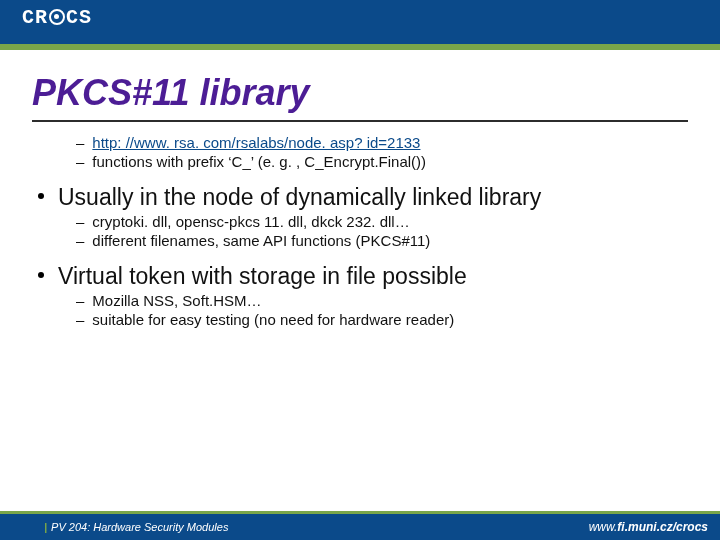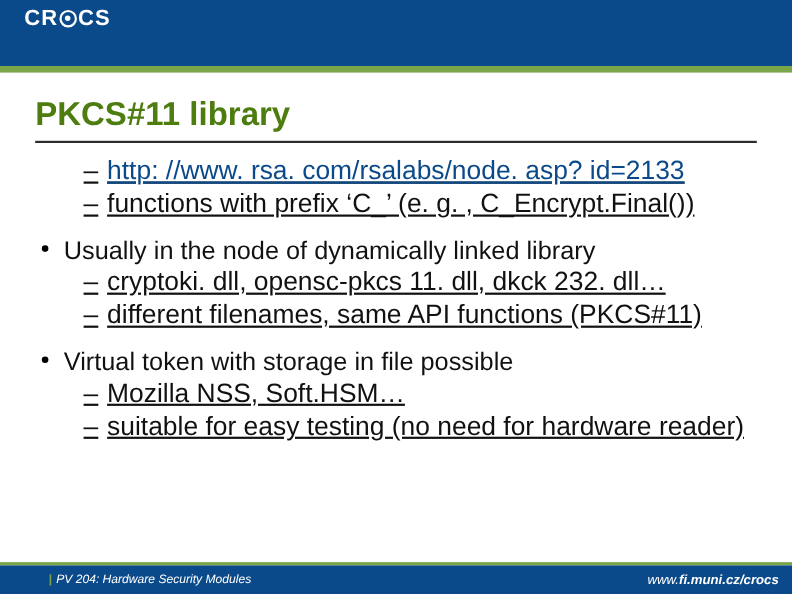--- a/index.html
+++ b/index.html
@@ -1,33 +1,33 @@
 <!DOCTYPE html>
 <html><head>
 <meta charset="utf-8">
 <style>
   * { margin: 0; padding: 0; box-sizing: border-box; }
   html, body { width: 720px; height: 540px; font-family: Arial, Helvetica, sans-serif; background: #fff; overflow: hidden; }
   .slide { width: 720px; height: 540px; position: relative; display: flex; flex-direction: column; }
 
-  .top-band { background: #0b4a8a; height: 60px; width: 100%; position: relative; }
+  .top-band { background: #0b4a8a; height: 44px; width: 100%; position: relative; font-family: Liberation Mono, monospace; }
   .logo { position: absolute; left: 22px; top: 6px; color: #fff; font-weight: 700; font-size: 20px; letter-spacing: 1px; }
   .logo .eye { display: inline-block; width: 16px; height: 16px; border: 2px solid #fff; border-radius: 50%; vertical-align: -2px; margin: 0 1px; position: relative; }
   .logo .eye::after { content: ""; position: absolute; width: 5px; height: 5px; background: #fff; border-radius: 50%; left: 3px; top: 3px; }
   .thin-green { height: 6px; width: 100%; background: #7aa64a; }
   .gap { height: 22px; }
 
   .title-wrap { padding: 0 32px; }
-  .title { font-size: 30px; font-weight: 700; color: #4d7c0f; padding-bottom: 4px; }
+  .title { font-size: 36px; font-weight: 700; color: #4c1d95; padding-bottom: 4px; font-style: italic; }
   .rule { height: 2px; background: #2c2c2c; margin-top: 2px; }
 
   .body-content { padding: 10px 32px 0 32px; flex: 1; }
   .l1 { font-size: 23px; color: #111; margin: 14px 0 2px 6px; }
   .l1 .dot { display: inline-block; width: 6px; height: 6px; background: #000; border-radius: 50%; vertical-align: 6px; margin-right: 14px; }
-  .l2 { font-size: 24px; color: #111; margin: 2px 0 2px 44px; text-decoration: underline; }
+  .l2 { font-size: 15px; color: #111; margin: 2px 0 2px 44px; }
   .l2 .dash { margin-right: 8px; }
   .link { color: #0b4a8a; text-decoration: underline; }
 
   .footer { position: absolute; left: 0; bottom: 0; width: 100%; font-style: italic; }
   .footer-green { height: 3px; background: #7aa64a; }
   .footer-bar { height: 26px; background: #0b4a8a; display: flex; align-items: center; justify-content: space-between; padding: 0 12px 0 44px; }
   .footer-left { color: #fff; font-size: 11px; }
   .footer-left .bar { color: #7aa64a; font-weight: bold; margin-right: 4px; }
   .footer-right { color: #fff; font-size: 12px; font-weight: 700; }
   .footer-right .thin { font-weight: 400; }

